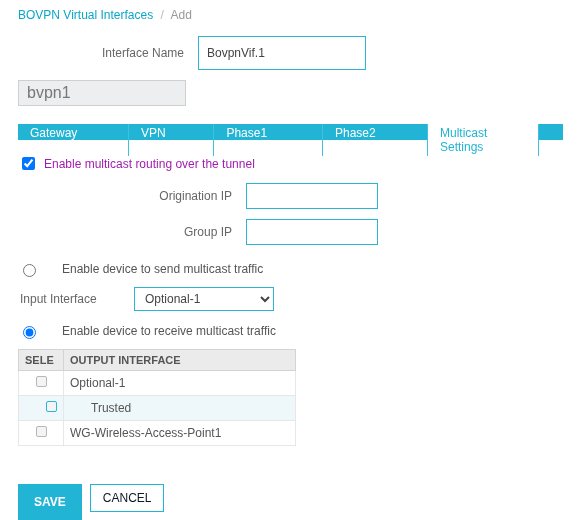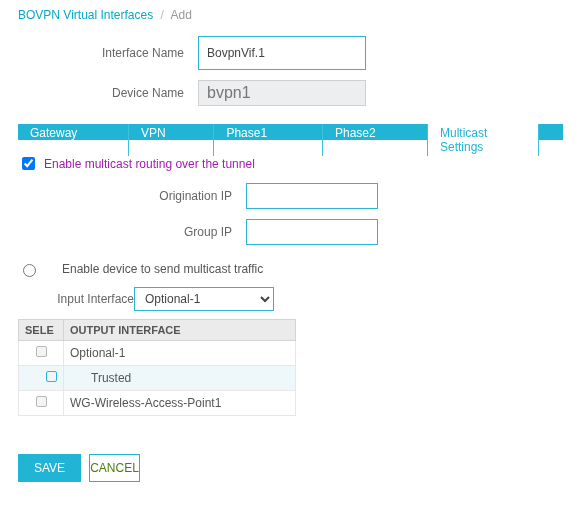--- a/index.html
+++ b/index.html
@@ -41,21 +41,21 @@
   }
   .tab:last-child { border-right: none; }
   .tab.active { background: #fff; color: #22b4d4; }
 
   .section { padding-top: 14px; }
   .check-line { display: flex; align-items: center; gap: 6px; margin-bottom: 10px; }
   .check-line label { color: #a21caf; font-size: 12px; }
 
   .radio-line { display:flex; align-items:center; gap:23px; margin-top:16px; margin-bottom:10px; }
   .sub-row { display:flex; align-items:center; margin-bottom:8px; }
-  .sub-label { width: 116px; padding-left: 2px; color:#666; font-size:12px;text-align:right; }
+  .sub-label { width: 116px; padding-left: 2px; color:#666; font-size:12px; }
   select.combo {
     width: 140px; height: 24px; border: 1px solid #2db6d4; background:#fff;
     font-size:12px; color:#444; padding-left:6px;
   }
 
   table.iface {
     border-collapse: collapse; width: 278px; margin-top: 2px;
   }
   table.iface th {
     background: #ebebeb; border:1px solid #d3d3d3; font-size:11px; color:#555;
@@ -67,43 +67,42 @@
   table.iface tr.hl td { background:#eef8fb;padding-left:27px; }
   td.selcell { width:36px; text-align:center; }
   td.selcell .fake-check {
     display:inline-block; width:11px; height:11px; border:1px solid #b7b7b7;
     border-radius:2px; background:#f4f4f4;
   }
   td.selcell .fake-check.hl { border-color:#2db6d4; }
 
   .buttons { margin-top: 38px; display:flex; gap:8px; }
   .btn-save {
-    background:#22b4d4; color:#fff; border:none; height:28px; padding:0 16px;
-    font-size:12px; cursor:pointer;
+    background:#22b4d4; color:#fff; border:none; height:36px; padding:0 16px;
+    font-size:12px; cursor:pointer;font-weight:bold;
   }
   .btn-cancel {
-    background:#fff; color:#4d7c0f; border:1px solid #22b4d4; height:28px; padding:0 0;
+    background:#fff; color:#0f172a; border:1px solid #22b4d4; height:28px; padding:0 12px;
     font-size:12px; cursor:pointer;
   }
 </style>
 </head>
 <body>
 
 <div class="breadcrumb">
   <span class="link">BOVPN Virtual Interfaces</span>
   <span class="sep">/</span>
   <span>Add</span>
 </div>
 
 <div class="form-row">
   <div class="form-label">Interface Name</div>
   <input class="text-input" type="text" value="BovpnVif.1" style="">
 </div>
 <div class="form-row">
-  <div class="form-label">Device Name</div>
   <input class="text-disabled" type="text" readonly="" value="bvpn1" style="">
 </div>
 
 <div class="tabs-wrap">
   <div class="tabs">
     <div class="tab">Gateway Settings</div>
     <div class="tab">VPN Routes</div>
     <div class="tab">Phase1 Multicast</div>
     <div class="tab">Phase2 Settings</div>
     <div class="tab active">Multicast Settings</div>
@@ -131,20 +130,24 @@
     <input type="radio" name="mcmode" style="">
     <label>Enable device to send multicast traffic</label>
   </div>
   <div class="sub-row">
     <div class="sub-label">Input Interface</div>
     <select class="combo">
       <option>Optional-1</option>
     </select>
   </div>
 
+  <div class="radio-line" style="margin-top:12px;">
+    <input type="radio" name="mcmode" checked="" style="">
+    <label>Enable device to receive multicast traffic</label>
+  </div>
 
   <table class="iface">
     <thead>
       <tr>
         <th style="width:42px;">SELE</th>
         <th>OUTPUT INTERFACE</th>
       </tr>
     </thead>
     <tbody>
       <tr>

